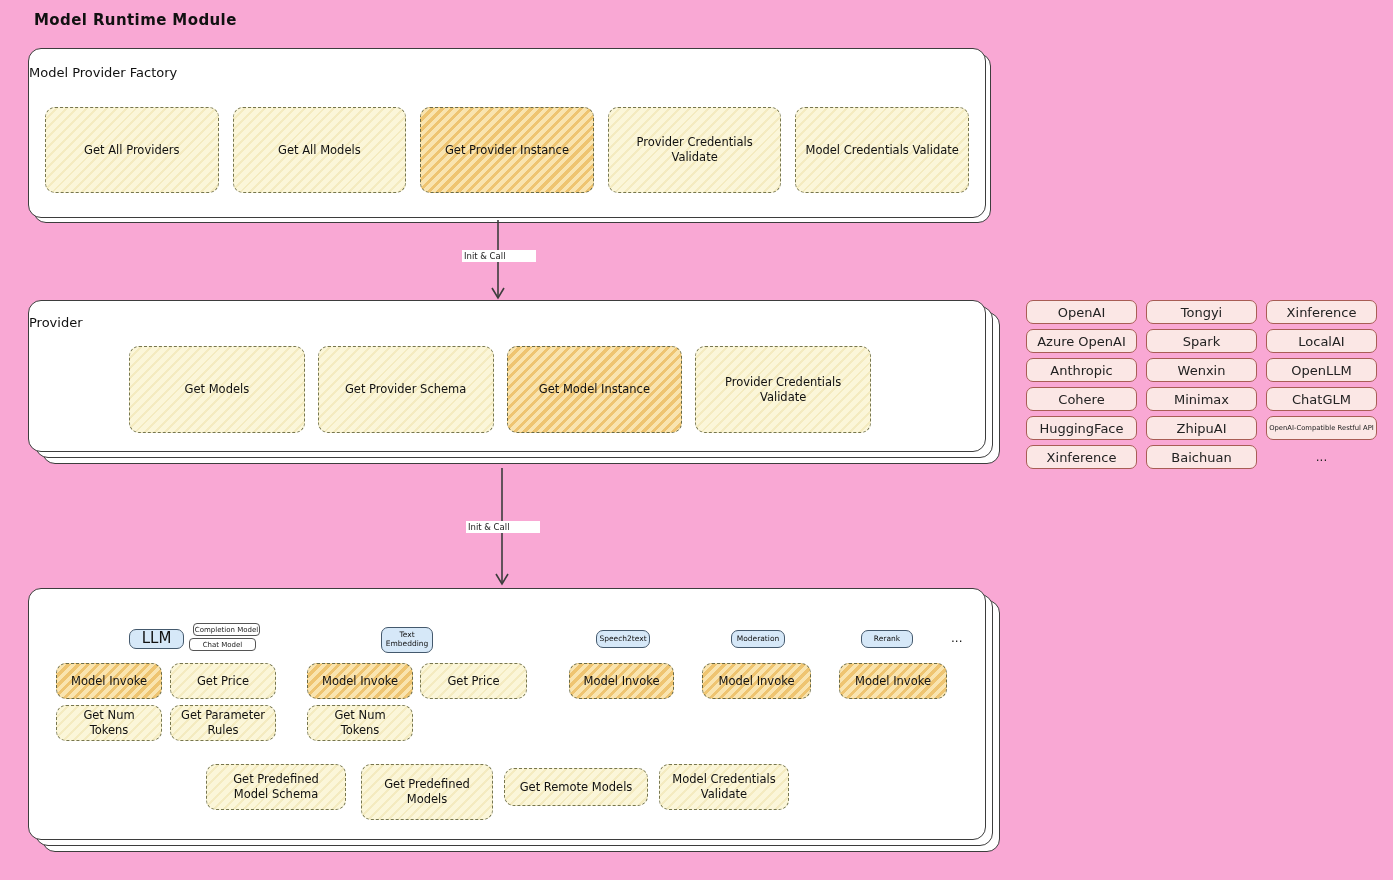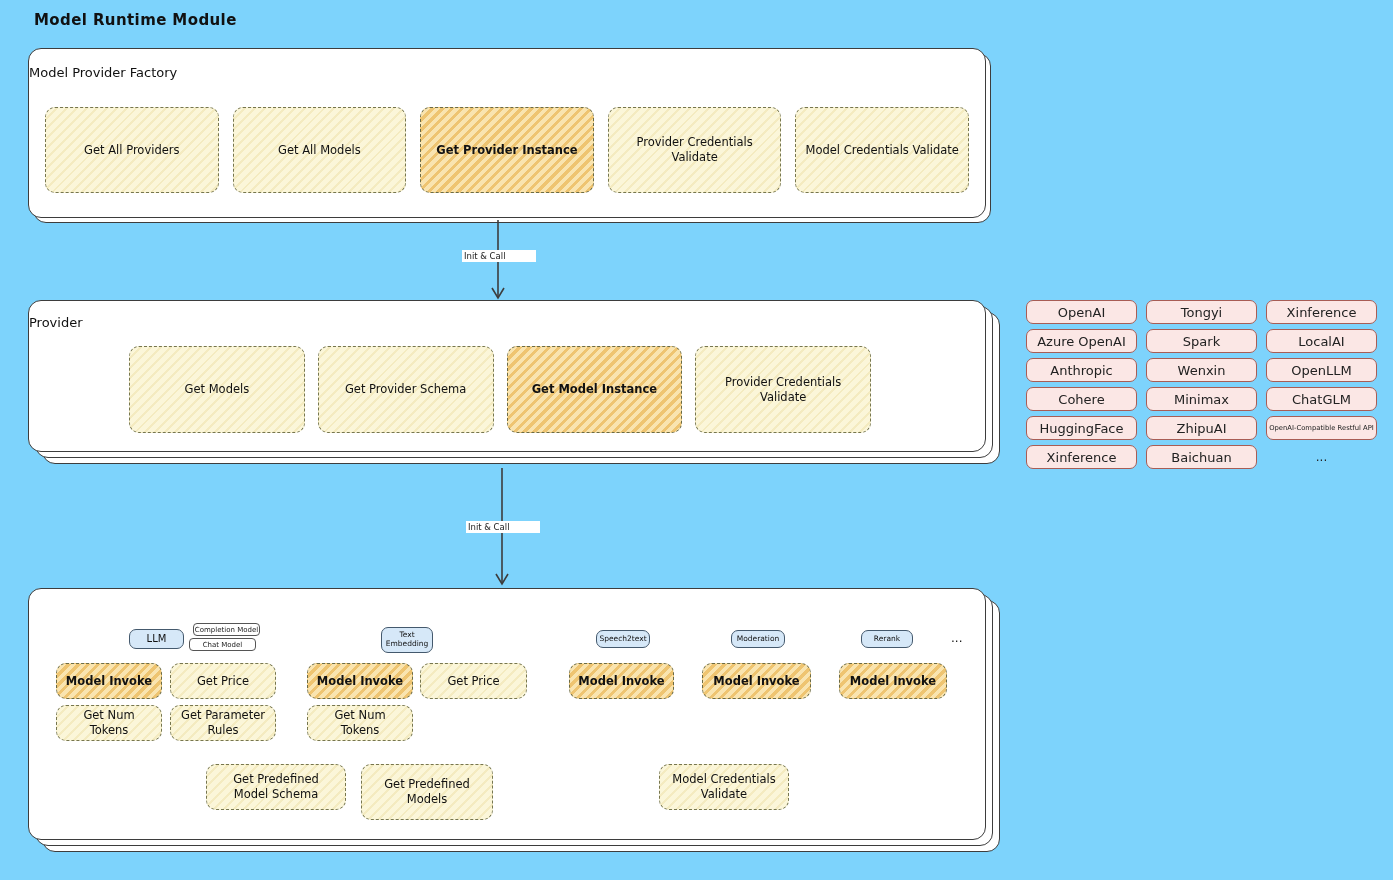--- a/index.html
+++ b/index.html
@@ -1,37 +1,36 @@
 <!DOCTYPE html>
 <html><head>
 <meta charset="utf-8">
 <style>
   *{box-sizing:border-box;margin:0;padding:0}
   html,body{background:#fff}
   body{font-family:"DejaVu Sans",sans-serif;color:#1a1a1a}
-  .canvas{position:relative;width:1393px;height:880px;background:#7dd3fc;overflow:hidden}
+  .canvas{position:relative;width:1393px;height:880px;background:#f9a8d4;overflow:hidden}
 
   .page-title{position:absolute;left:34px;top:11px;font-size:15px;font-weight:bold;letter-spacing:.4px;color:#111}
 
   .panel,.layer{position:absolute;background:#fff;border:1.5px solid #3d3d3d;border-radius:13px}
   .panel-title{position:absolute;left:0;right:0;text-align:left;font-size:13px;color:#111}
 
   
   .op{
     border:1.5px dashed #76764f;border-radius:10px;
     background-color:#fbf6d9;
     background-image:repeating-linear-gradient(135deg, rgba(219,195,105,.22) 0 2px, transparent 2px 7px);
     display:flex;align-items:center;justify-content:center;text-align:center;
     font-size:11.5px;line-height:1.3;color:#111;padding:4px 8px;
   }
   .op.hl{
     background-color:#f8e1a8;
     background-image:repeating-linear-gradient(135deg, rgba(228,168,58,.5) 0 3px, rgba(251,235,197,.25) 3px 7px);
     border-color:#6b6b46;
-    font-weight:bold;
   }
   .abs{position:absolute}
 
   .factory-items{position:absolute;left:16px;right:16px;top:58px;height:86px;display:flex;gap:14px}
   .factory-items .op{flex:1}
 
   .provider-items{position:absolute;left:100px;top:45px;width:742px;height:87px;display:flex;gap:13px}
   .provider-items .op{flex:1}
 
   
@@ -45,21 +44,21 @@
     display:flex;align-items:center;justify-content:center;text-align:center;
     font-size:13px;color:#222;padding:0 3px;white-space:nowrap;overflow:hidden;
   }
   .pill.xs{font-size:6.8px}
   .pill.plain{background:none;border:none;font-size:12px;overflow:visible}
 
   
   .type-tab{
     position:absolute;background:#d6e8f8;border:1.2px solid #44596d;border-radius:7px;
     display:flex;align-items:center;justify-content:center;text-align:center;
-    font-size:10px;color:#111;line-height:1.15;padding:1px 2px;
+    font-size:15px;color:#111;line-height:1.15;padding:1px 2px;
   }
   .type-tab.sm{font-size:7.5px}
   .mini-tab{
     position:absolute;background:#fff;border:1px solid #555;border-radius:4px;
     display:flex;align-items:center;justify-content:center;
     font-size:7px;color:#222;white-space:nowrap;
   }
   .ellipsis{position:absolute;font-size:12px;color:#111}
 
   .arrow{position:absolute}
@@ -154,16 +153,17 @@
     <div class="op hl abs" style="left:278px;top:74px;width:106px;height:36px">Model Invoke</div>
     <div class="op abs" style="left:391px;top:74px;width:107px;height:36px">Get Price</div>
     <div class="op abs" style="left:278px;top:116px;width:106px;height:36px">Get Num Tokens</div>
 
     <div class="op hl abs" style="left:540px;top:74px;width:105px;height:36px">Model Invoke</div>
     <div class="op hl abs" style="left:673px;top:74px;width:109px;height:36px">Model Invoke</div>
     <div class="op hl abs" style="left:810px;top:74px;width:108px;height:36px">Model Invoke</div>
 
     <div class="op abs" style="left:177px;top:175px;width:140px;height:46px">Get Predefined Model Schema</div>
     <div class="op abs" style="left:332px;top:175px;width:132px;height:56px">Get Predefined Models</div>
+    <div class="op abs" style="left:475px;top:179px;width:144px;height:38px">Get Remote Models</div>
     <div class="op abs" style="left:630px;top:175px;width:130px;height:46px">Model Credentials Validate</div>
   </div>
 
 </div>
 
 </body></html>

